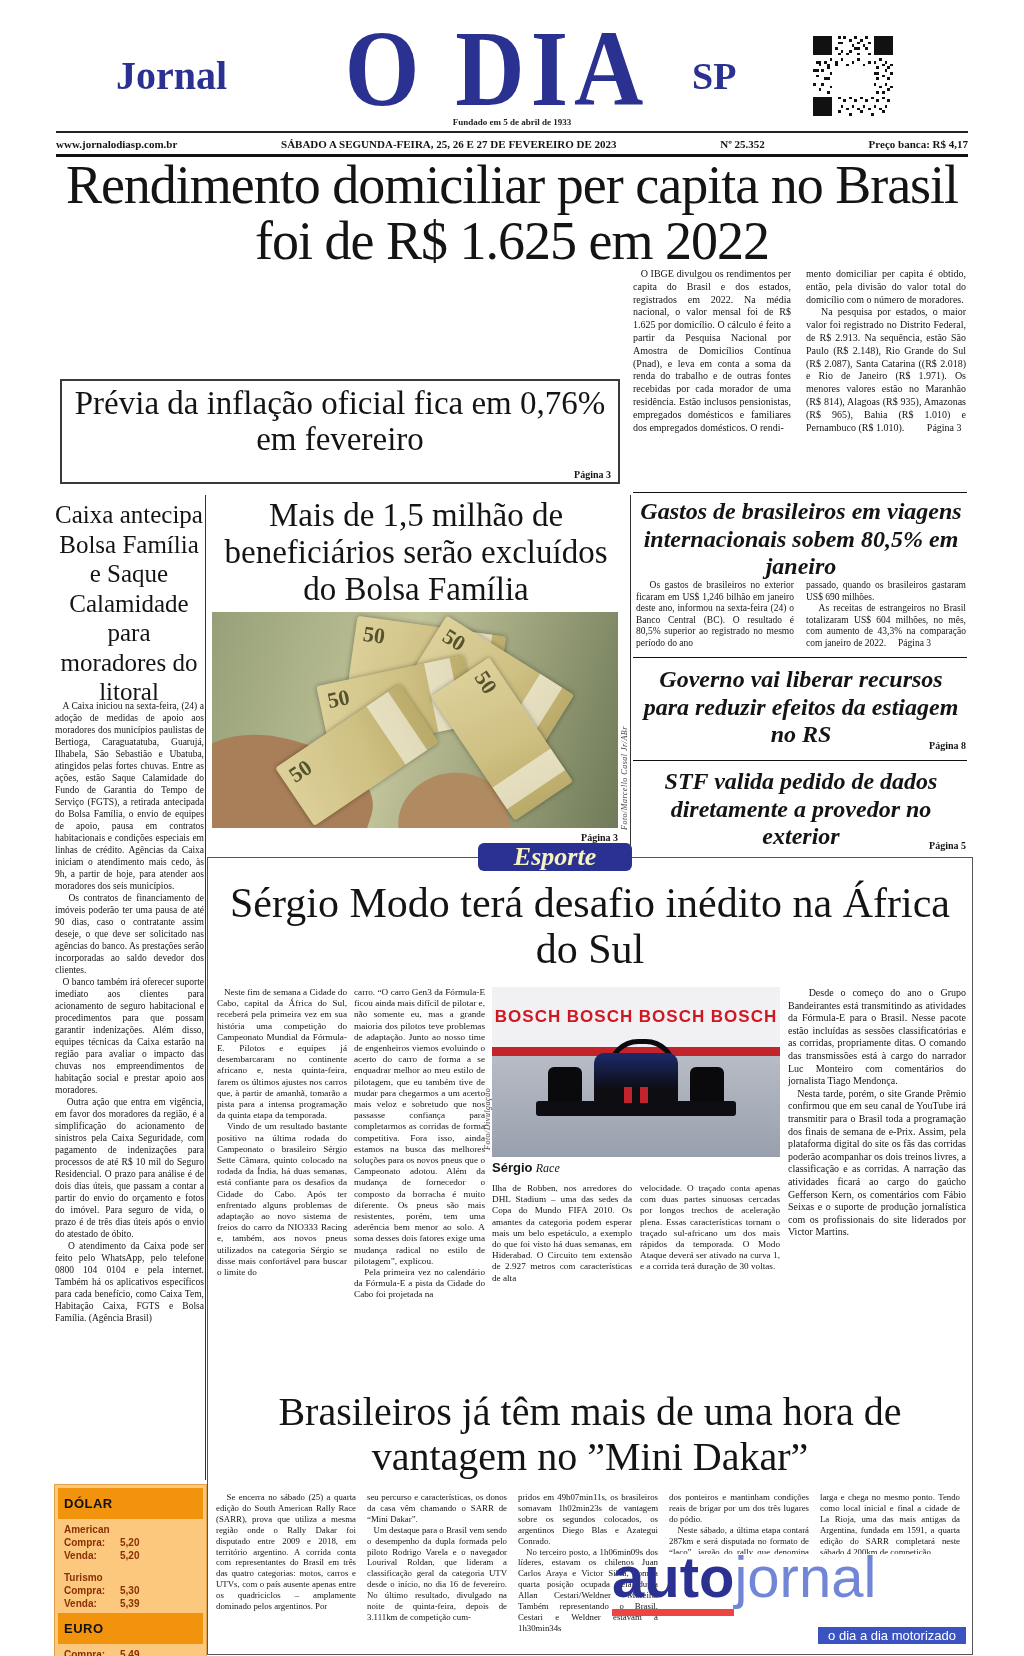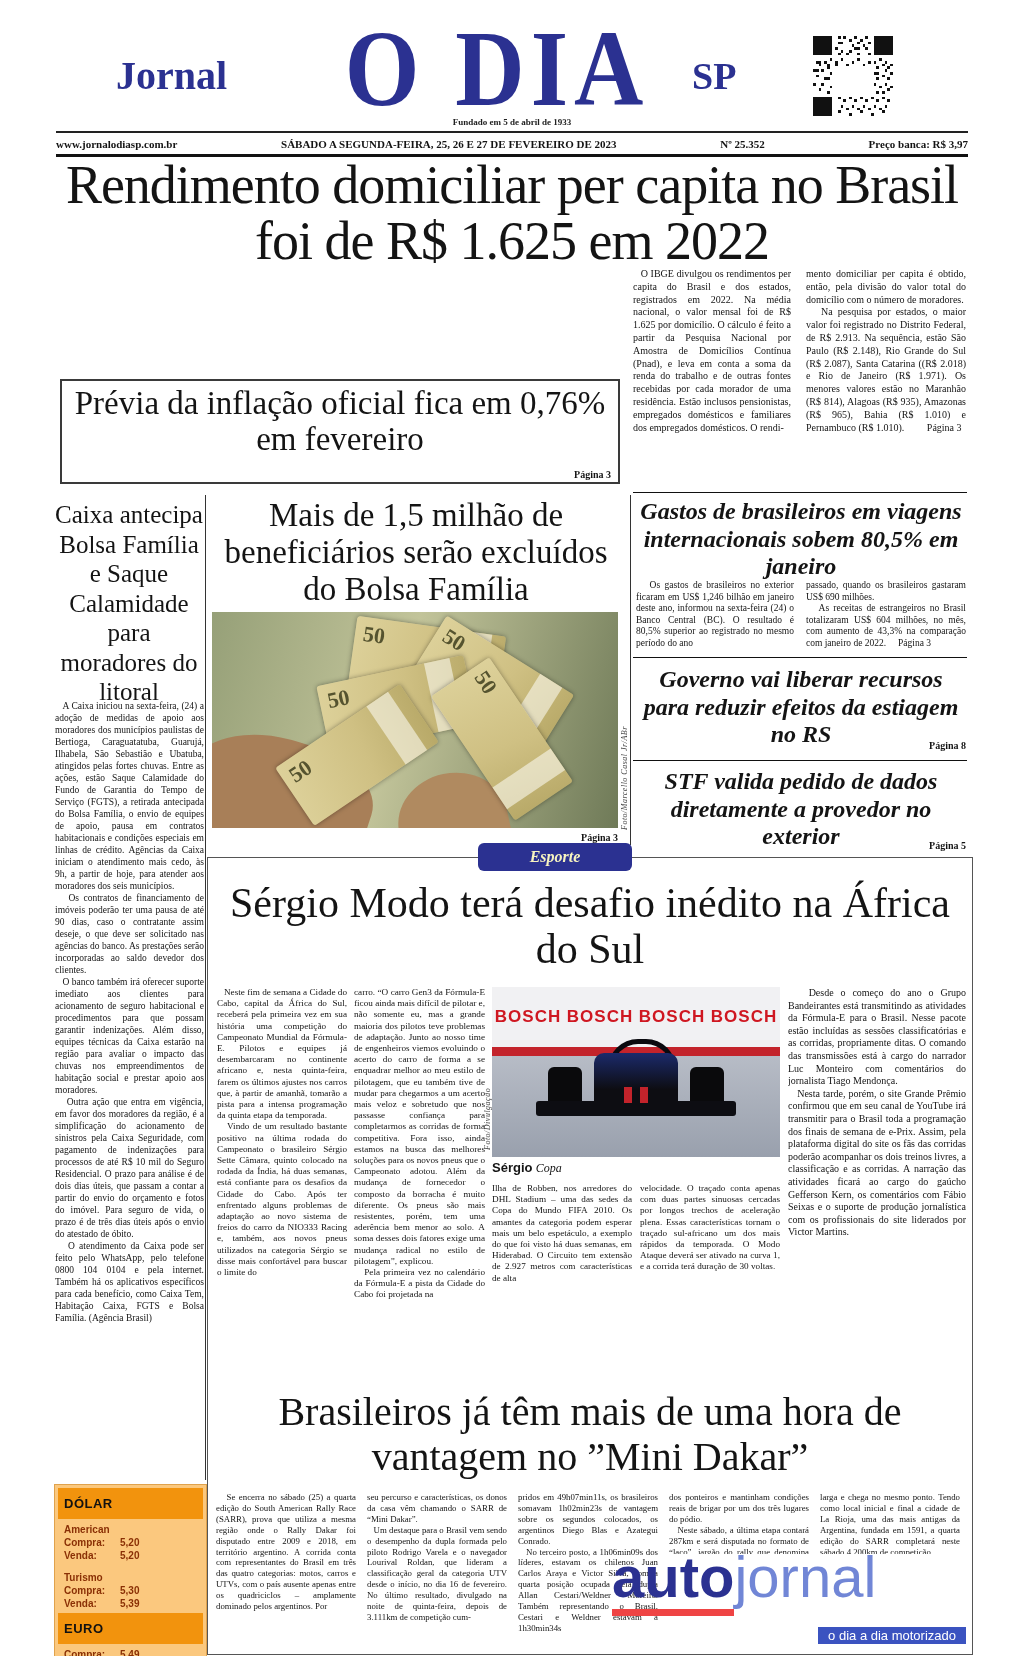--- a/index.html
+++ b/index.html
@@ -56,21 +56,21 @@
   .hand2{right:110px;bottom:-40px;width:110px;height:95px;border-radius:50% 50% 20% 20%;background:#b08a60;transform:rotate(-12deg);}
   .vcredit{writing-mode:vertical-rl;transform:rotate(180deg);font-size:8px;font-style:italic;color:#444;letter-spacing:.5px;}
   .bolsa-page{left:520px;top:832px;width:98px;text-align:right;font-size:10px;font-weight:bold;}
   
   .rr-h{width:330px;text-align:center;font-size:24px;line-height:1.15;font-weight:bold;font-style:italic;}
   .rr-body{font-size:9.5px;line-height:11.6px;text-align:justify;white-space:pre-line;overflow:hidden;}
   .rr-page{width:330px;text-align:right;font-size:10px;font-weight:bold;}
   
   .sport-box{left:207px;top:857px;width:764px;height:796px;border:1.5px solid #555;}
   .esporte-badge{left:478px;top:843px;width:154px;height:28px;background:#2b3191;border-radius:6px;
-                 color:#f7f3c0;font-style:italic;font-weight:bold;font-size:16px;text-align:center;line-height:27px;}
+                 color:#f7f3c0;font-style:italic;font-weight:bold;font-size:26px;text-align:center;line-height:27px;}
   .sport-h{left:216px;top:880px;width:748px;text-align:center;font-size:42px;line-height:1.1;}
   .sp-body{font-size:9.2px;line-height:11.2px;text-align:justify;white-space:pre-line;overflow:hidden;}
   .sp-col1{left:217px;top:987px;width:130px;height:326px;}
   .sp-col2{left:354px;top:987px;width:131px;height:410px;}
   .sp-col3{left:788px;top:987px;width:178px;height:410px;font-size:10px;line-height:12.6px;}
   .race-photo{left:492px;top:987px;width:288px;height:170px;overflow:hidden;background:#9fa6b2;}
   .rp-wall{position:absolute;left:0;top:0;width:100%;height:60px;background:#f1f1f3;
            display:flex;justify-content:space-around;align-items:center;}
   .bosch{color:#cf1721;font-family:"Liberation Sans",sans-serif;font-weight:bold;font-size:17px;letter-spacing:1px;}
   .rp-redstrip{position:absolute;left:0;top:60px;width:100%;height:9px;background:#c3232b;}
@@ -201,21 +201,21 @@
           <rect x="25" y="27" width="1" height="1"></rect>
       </g>
       <rect x="10" y="12" width="9" height="6" fill="#fff"></rect>
     </svg>
   </div>
 
   <div class="abs infobar">
     <span>www.jornalodiasp.com.br</span>
     <span>SÁBADO A SEGUNDA-FEIRA, 25, 26 E 27 DE FEVEREIRO DE 2023</span>
     <span>Nº 25.352</span>
-    <span>Preço banca: R$ 3,97</span>
+    <span>Preço banca: R$ 4,17</span>
   </div>
 
   <div class="abs lead-headline">Rendimento domiciliar per capita no Brasil foi de R$ 1.625 em 2022</div>
 
   <div class="abs news-box box2">
     <div class="box-h">Prévia da inflação oficial fica em 0,76% em fevereiro</div>
     <div class="box-page">Página 3</div>
   </div>
 
   <div class="abs smallbody lead-col1">&nbsp;&nbsp;&nbsp;O IBGE divulgou os rendimentos per capita do Brasil e dos estados, registrados em 2022. Na média nacional, o valor mensal foi de R$ 1.625 por domicílio. O cálculo é feito a partir da Pesquisa Nacional por Amostra de Domicílios Contínua (Pnad), e leva em conta a soma da renda do trabalho e de outras fontes recebidas por cada morador de uma residência. Estão inclusos pensionistas, empregados domésticos e familiares dos empregados domésticos. O rendi-</div>
@@ -330,21 +330,21 @@
     <div class="rp-tyre" style="left:198px;"></div>
     <div class="rp-halo"></div>
     <div class="rp-body"></div>
     <div class="rp-wing"></div>
     <div class="rp-red" style="left:132px;"></div>
     <div class="rp-red" style="left:148px;"></div>
   </div>
   <div class="abs vcredit" style="left:483px;top:995px;height:155px;">Foto/Divulgação</div>
   <div class="abs race-caption">
     <span class="cap-name">Sérgio</span>
-    <span class="cap-surname">Copa</span>
+    <span class="cap-surname">Race</span>
   </div>
   <div class="abs sp-body sp-ucol1">Ilha de Robben, nos arredores do DHL Stadium – uma das sedes da Copa do Mundo FIFA 2010. Os amantes da categoria podem esperar mais um belo espetáculo, a exemplo do que foi visto há duas semanas, em Hiderabad. O Circuito tem extensão de 2.927 metros com características de alta</div>
   <div class="abs sp-body sp-ucol2">velocidade. O traçado conta apenas com duas partes sinuosas cercadas por longos trechos de aceleração plena. Essas características tornam o traçado sul-africano um dos mais rápidos da temporada. O Modo Ataque deverá ser ativado na curva 1, e a corrida terá duração de 30 voltas.</div>
   <div class="abs sp-body sp-col3">&nbsp;&nbsp;&nbsp;Desde o começo do ano o Grupo Bandeirantes está transmitindo as atividades da Fórmula-E para o Brasil. Nesse pacote estão incluídas as sessões classificatórias e as corridas, propriamente ditas. O comando das transmissões está à cargo do narrador Luc Monteiro com comentários do jornalista Tiago Mendonça.
 &nbsp;&nbsp;&nbsp;Nesta tarde, porém, o site Grande Prêmio confirmou que em seu canal de YouTube irá transmitir para o Brasil toda a programação dos finais de semana de e-Prix. Assim, pela plataforma digital do site os fãs das corridas poderão acompanhar os dois treinos livres, a classificação e as corridas. A narração das atividades ficará ao cargo do gaúcho Gefferson Kern, os comentários com Fábio Seixas e o suporte de produção jornalística com os profissionais do site liderados por Victor Martins.</div>
 
   <div class="abs dakar-h">Brasileiros já têm mais de uma hora de vantagem no ”Mini Dakar”</div>
   <div class="abs dk-col" style="left:216px;">&nbsp;&nbsp;&nbsp;Se encerra no sábado (25) a quarta edição do South American Rally Race (SARR), prova que utiliza a mesma região onde o Rally Dakar foi disputado entre 2009 e 2018, em território argentino. A corrida conta com representantes do Brasil em três das quatro categorias: motos, carros e UTVs, com o país ausente apenas entre os quadriciclos – amplamente dominado pelos argentinos. Por</div>
   <div class="abs dk-col" style="left:367px;">seu percurso e características, os donos da casa vêm chamando o SARR de “Mini Dakar”.
 &nbsp;&nbsp;&nbsp;Um destaque para o Brasil vem sendo o desempenho da dupla formada pelo piloto Rodrigo Varela e o navegador Lourival Roldan, que lideram a classificação geral da categoria UTV desde o início, no dia 16 de fevereiro. No último resultado, divulgado na noite de quinta-feira, depois de 3.111km de competição cum-</div>

